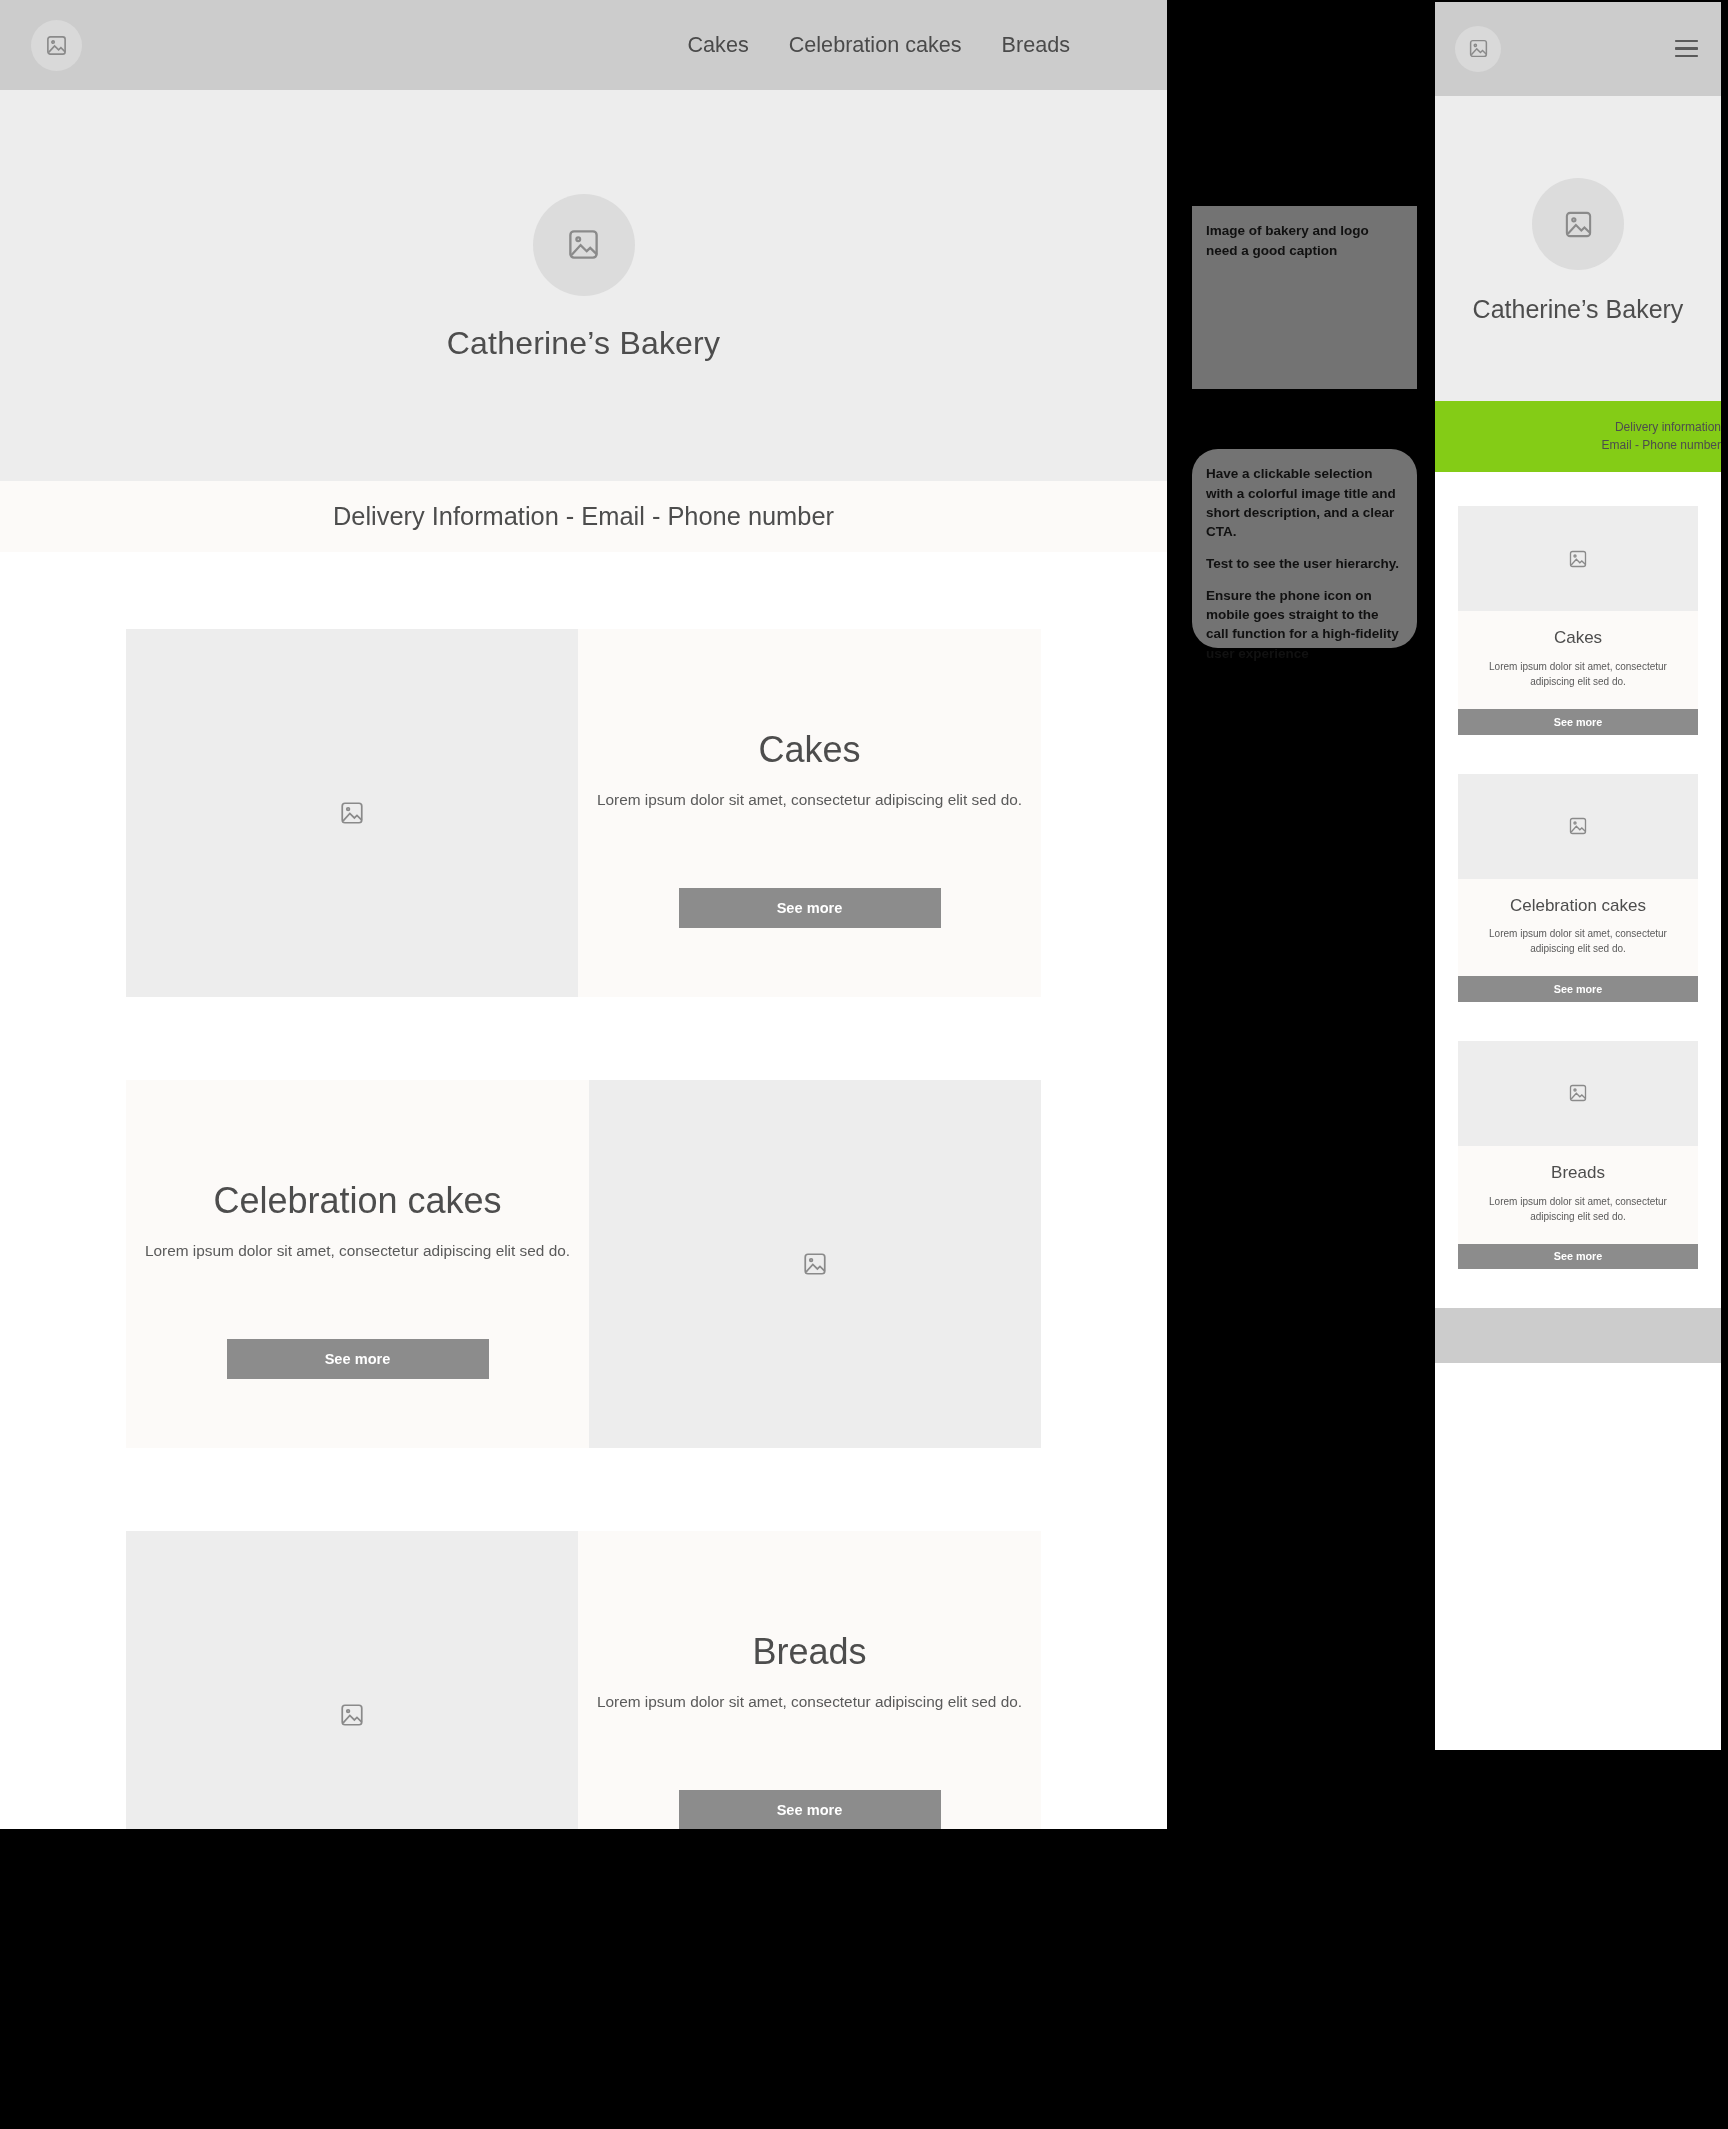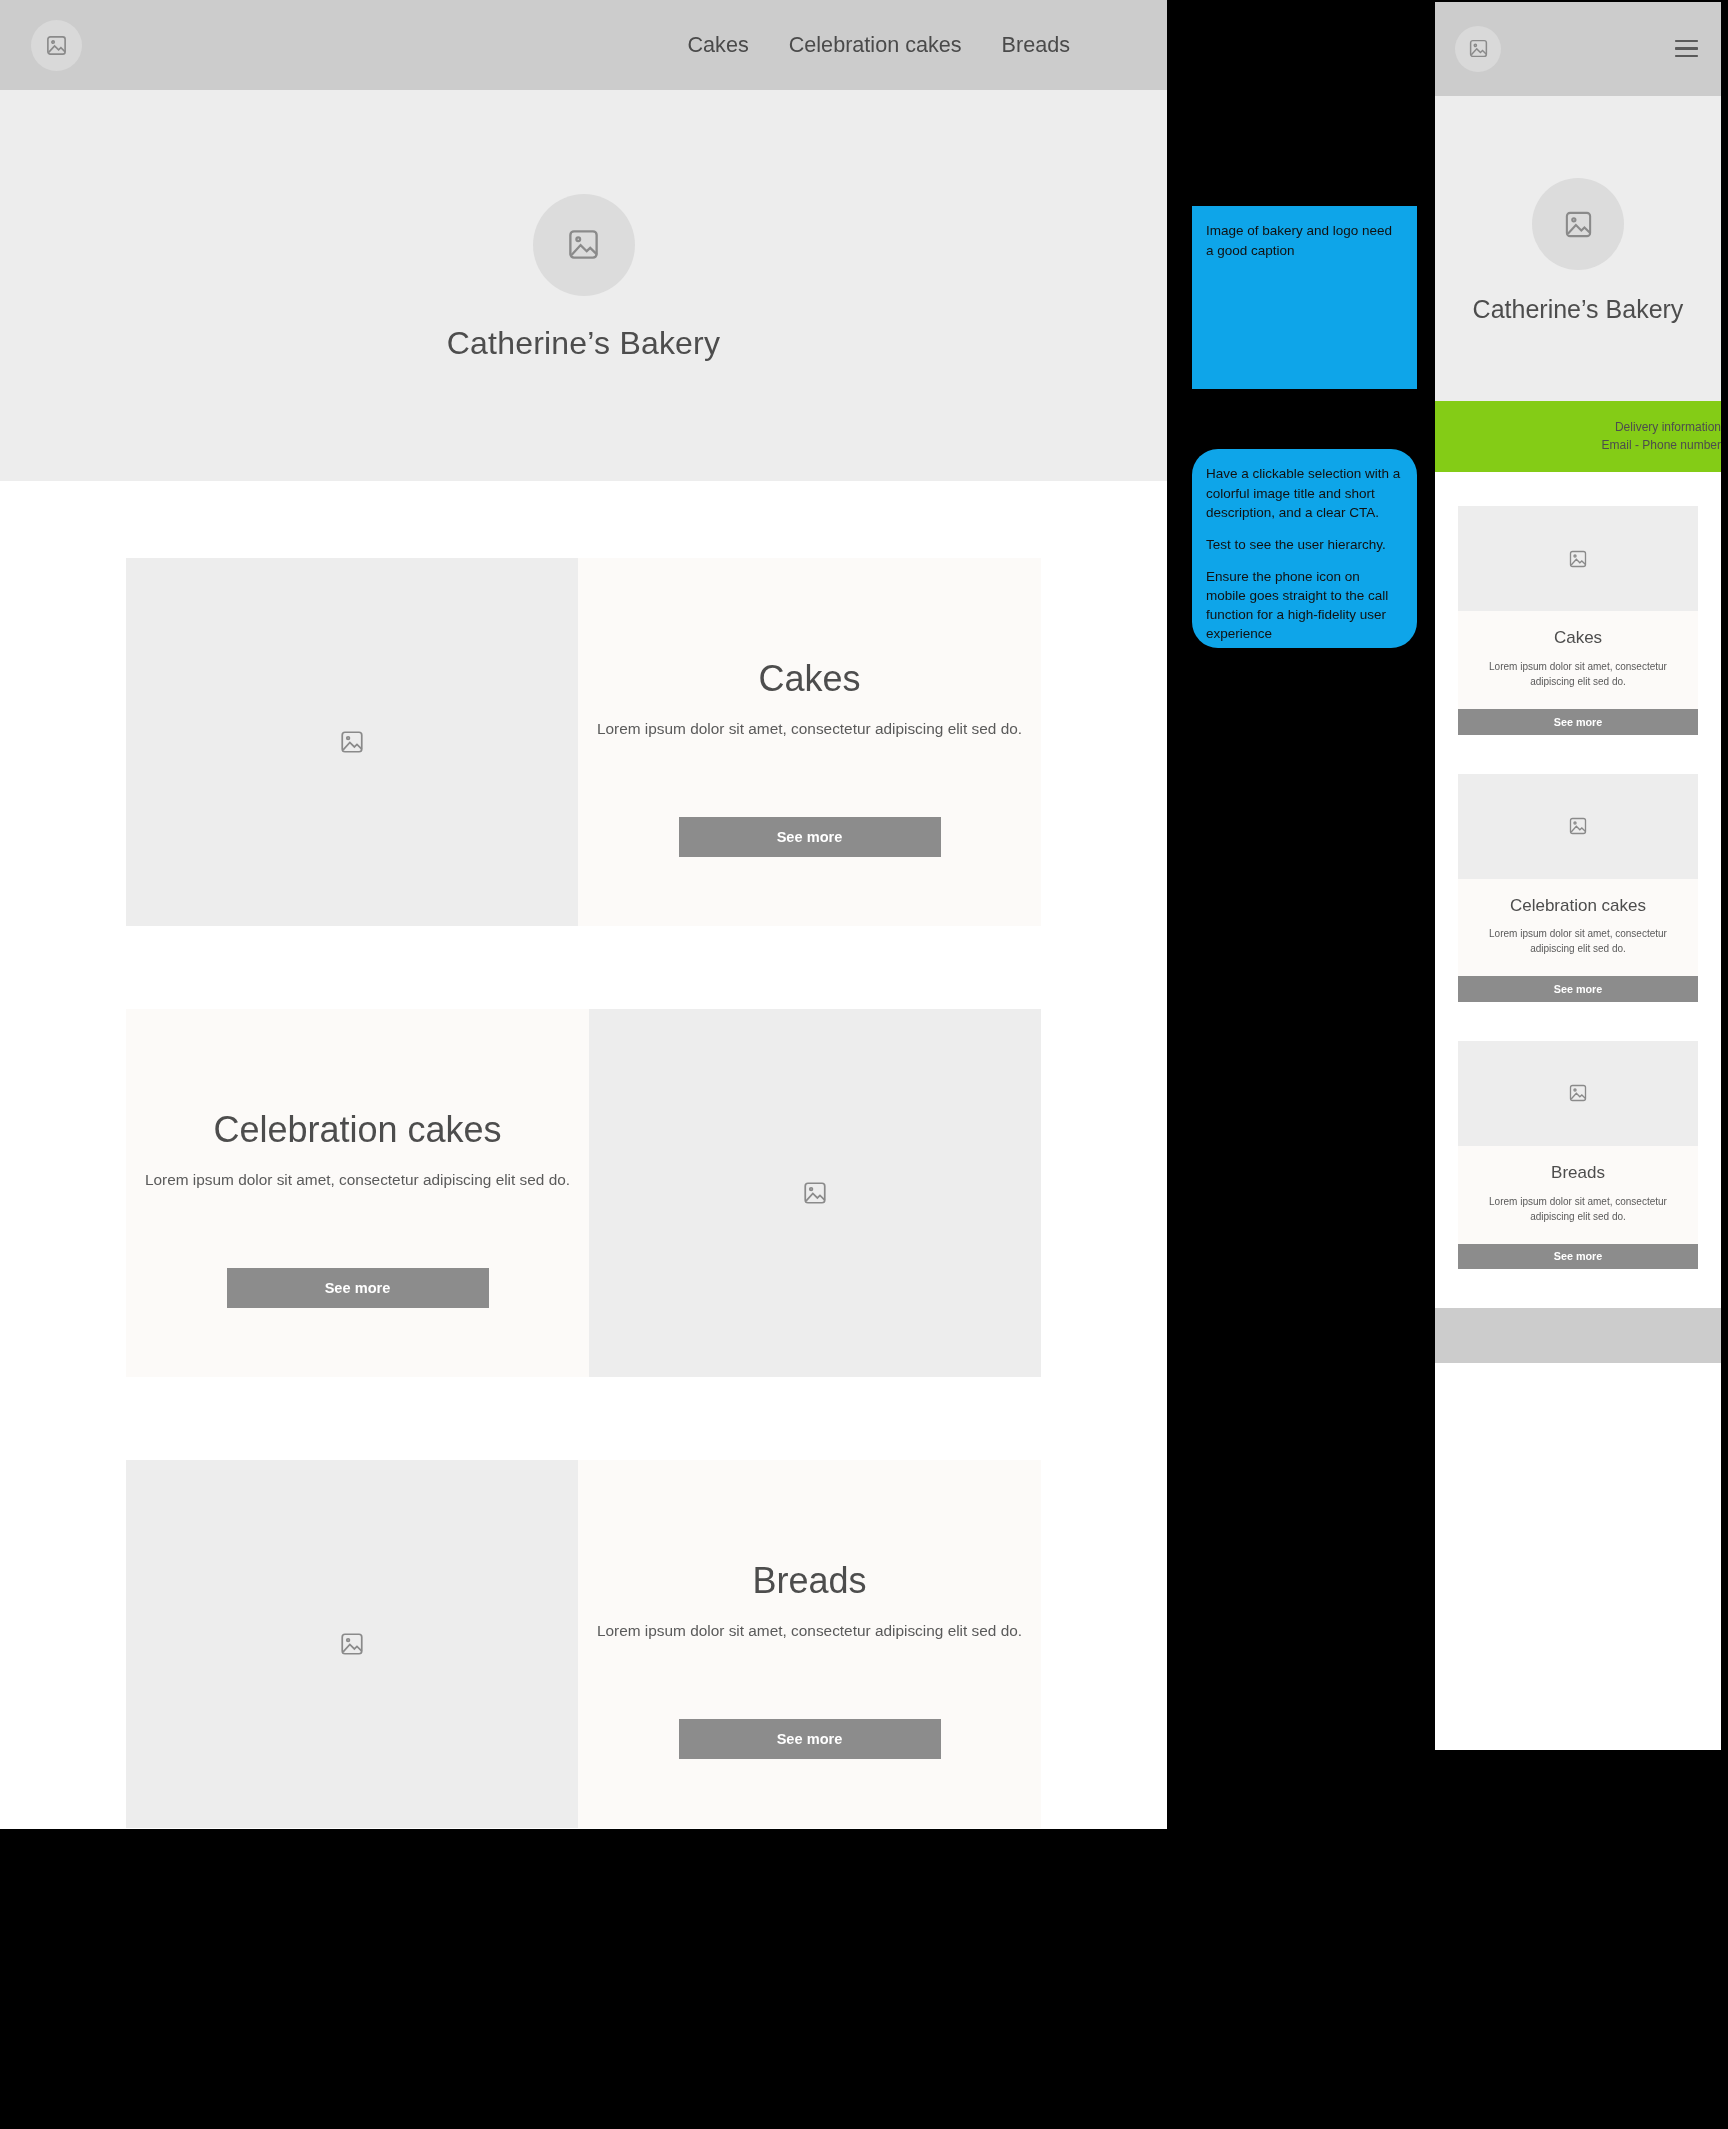--- a/index.html
+++ b/index.html
@@ -155,23 +155,24 @@
     display: flex;
     align-items: center;
     justify-content: center;
     gap: 15.4px;
     margin-top: 74px;
   }
 
   
   .note {
     position: absolute;
-    background: #0ea5e9;
+    background: #737373;
     box-sizing: border-box;
     padding: 15.4px 14px 15.4px 14px;
+    font-weight: bold;
   }
   .note p {
     margin: 0 0 13px 0;
     font-size: 13.5px;
     line-height: 1.42;
     color: #111111;
   }
   .note p:last-child { margin-bottom: 0; }
   #note-1 { left: 1192px; top: 206px; width: 225px; height: 183px; }
   #note-2 { left: 1192px; top: 449px; width: 225px; height: 199px; border-radius: 26px; }
@@ -326,20 +327,23 @@
       <div class="hero-logo">
         <svg class="img-ph" width="35" height="35" viewBox="0 0 24 24" fill="none" stroke="#8a8a8a" stroke-width="1.6">
           <rect x="3" y="3" width="18" height="18" rx="2.5"></rect>
           <circle cx="8.4" cy="8.4" r="1.25"></circle>
           <path d="M3.8 19.2 L10 12.4 L14.2 16.6 L16.6 14.3 L21 18.6"></path>
         </svg>
       </div>
       <div class="hero-title">Catherine’s Bakery</div>
     </div>
 
+    <div class="dt-delivery">
+      <span>Delivery Information - Email - Phone number</span>
+    </div>
 
     <div class="dt-main">
 
       <div class="dt-card">
         <div class="dt-card-img">
           <svg class="img-ph" width="26" height="26" viewBox="0 0 24 24" fill="none" stroke="#8a8a8a" stroke-width="1.6">
             <rect x="3" y="3" width="18" height="18" rx="2.5"></rect>
             <circle cx="8.4" cy="8.4" r="1.25"></circle>
             <path d="M3.8 19.2 L10 12.4 L14.2 16.6 L16.6 14.3 L21 18.6"></path>
           </svg>

